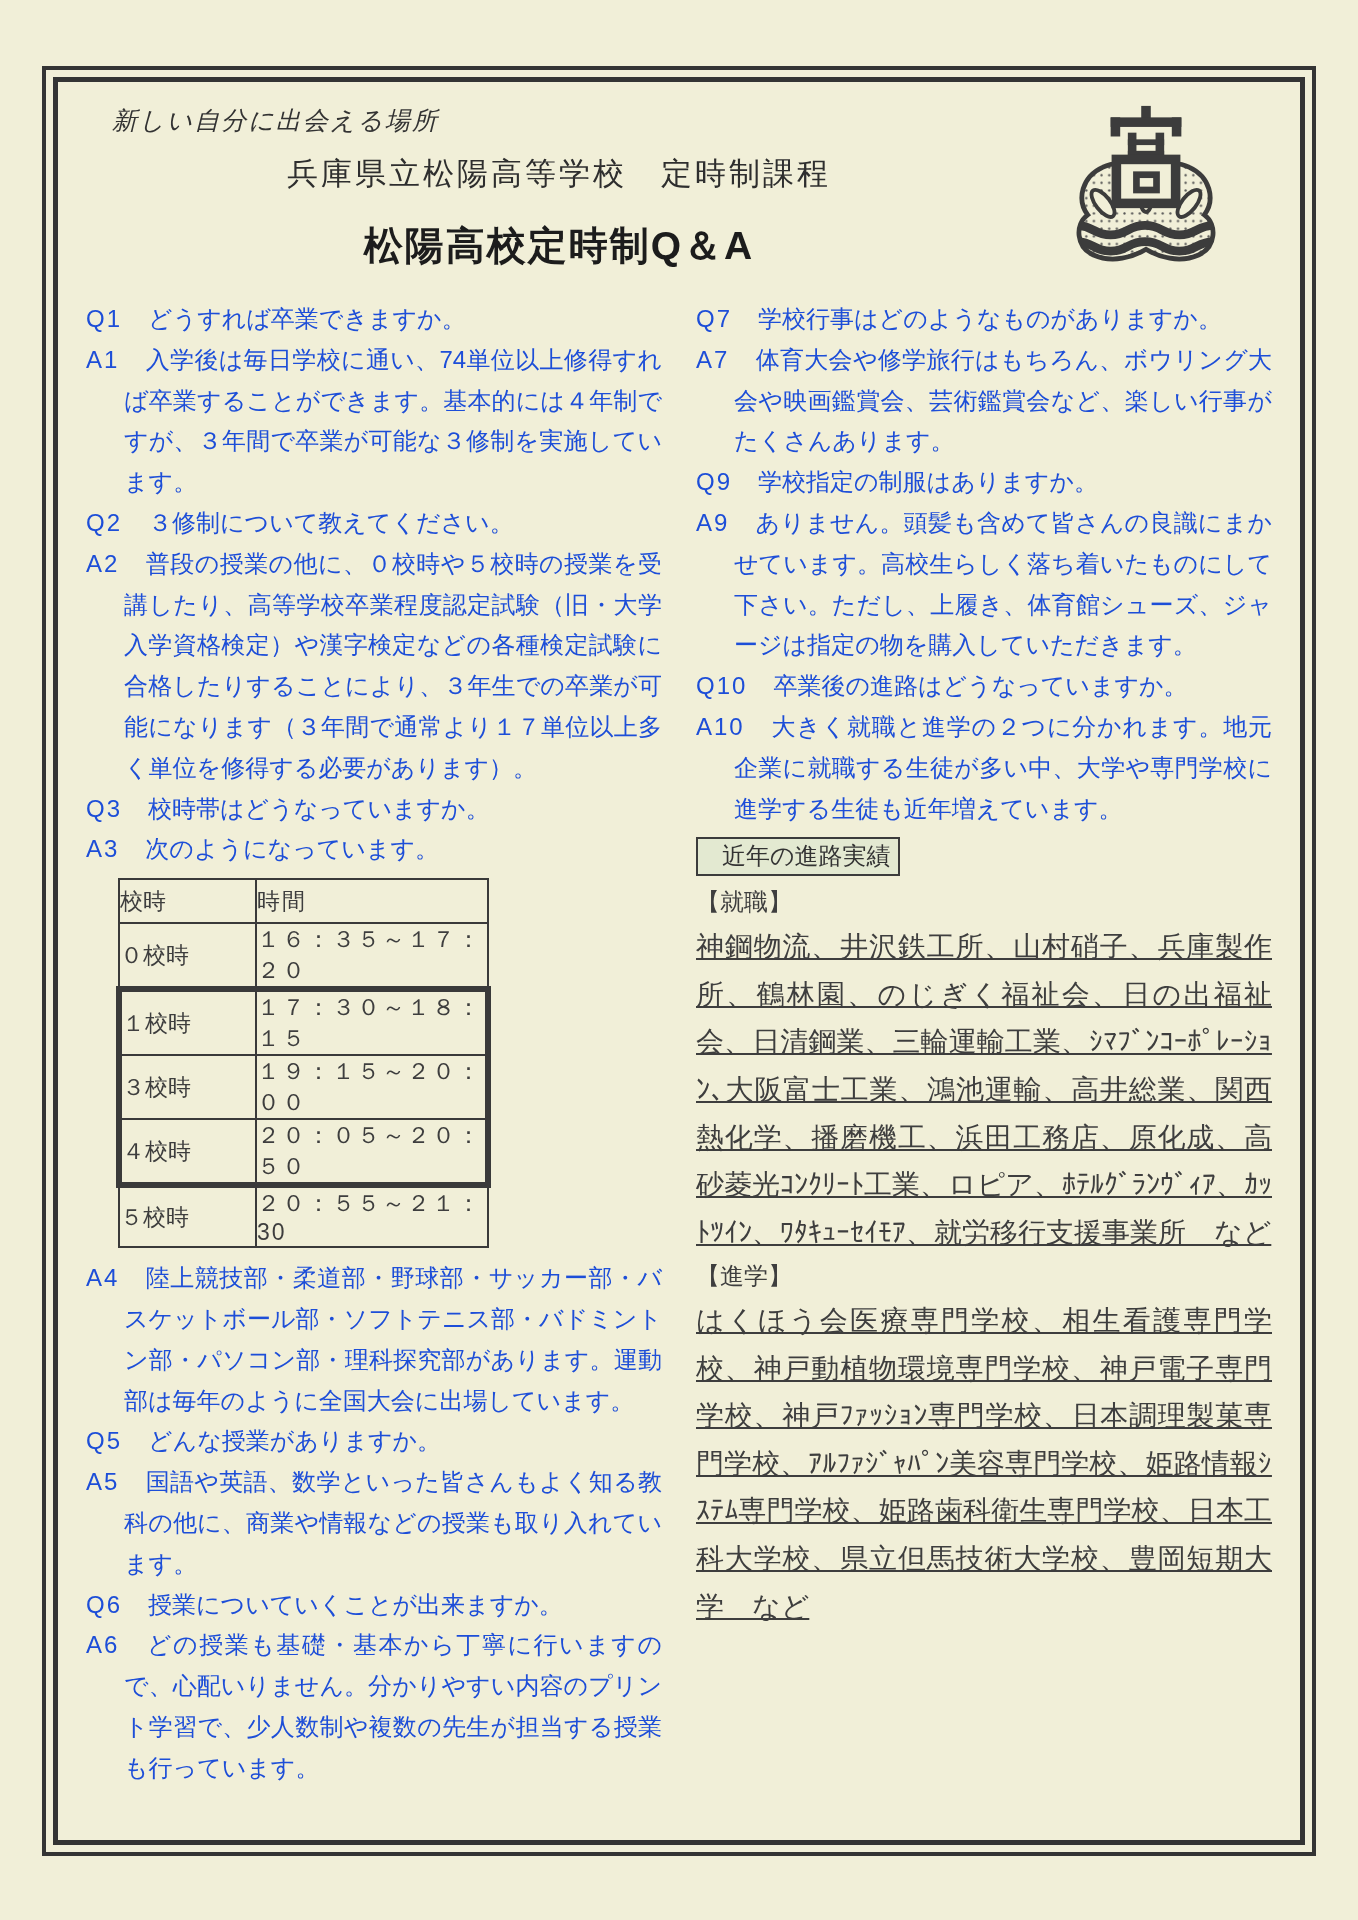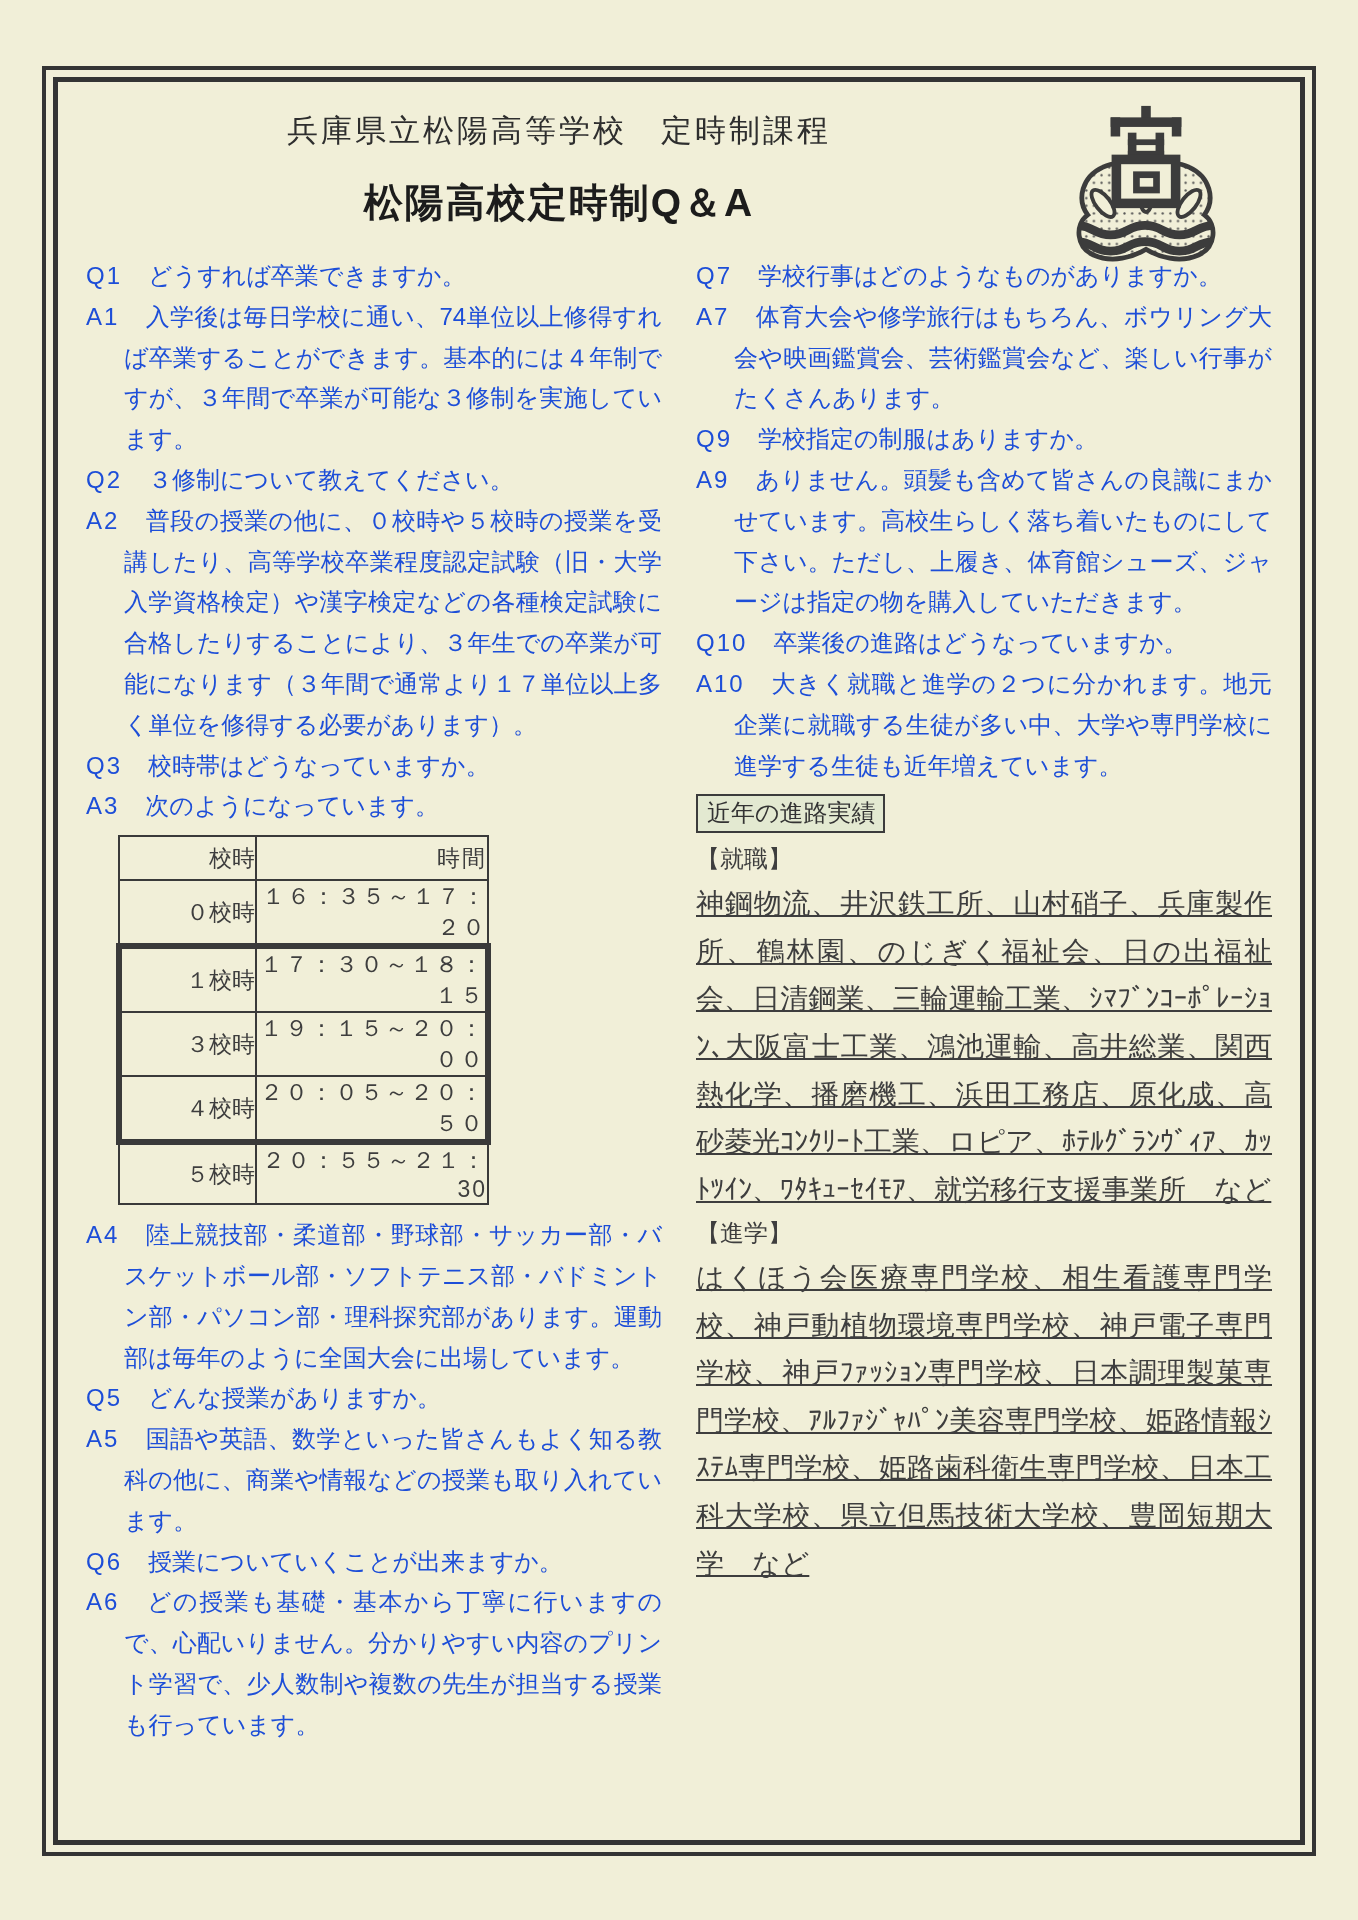--- a/index.html
+++ b/index.html
@@ -75,39 +75,39 @@
   .results-list,.q,.a{text-align:justify;}
   
   .schedule{
     border-collapse:collapse;
     margin:8px 0 10px 30px;
   }
   .schedule th,.schedule td{
     border:2px solid #3a3a3a;
     font-weight:normal;
     font-size:23px;
-    text-align:right;
+    text-align:left;
     padding:0;
   }
   .schedule th{height:42px;}
   .schedule td{height:43px;}
   .c-period,.h-period{width:133px;}
   .c-time,.h-time{width:228px;letter-spacing:2px;}
   tr.hl td:first-child{border-left-width:6px;}
   tr.hl td:last-child{border-right-width:6px;}
   tr.hl-top td{border-top-width:6px;}
   tr.hl-bottom td{border-bottom-width:6px;}
   
   .results{margin-top:4px;}
   .results-box{
     display:inline-block;
     border:2px solid #3c3c3c;
     background:#e3e9d1;
     font-size:24px;
-    padding:1px 7px 2px 9px;
+    padding:1px 7px 2px 24px;
     margin:4px 0 6px 0;
     color:#333;
   }
   .results-heading{
     font-size:24px;
     line-height:1.7;
   }
   .results-list{
     margin:0;
     font-size:28px;
@@ -115,20 +115,21 @@
     text-decoration:underline;
   }
 </style>
 </head>
 <body>
 
 <div class="sheet">
   <div class="frame-outer">
     <div class="frame-inner">
 
+      <div class="tagline">新しい自分に出会える場所</div>
 
       <svg class="crest" viewBox="0 0 210 180" xmlns="http://www.w3.org/2000/svg">
         <defs>
           <pattern id="dots" width="8" height="8" patternUnits="userSpaceOnUse">
             <rect width="8" height="8" fill="#f1efd8"></rect>
             <circle cx="2.5" cy="2.5" r="1.2" fill="#555"></circle>
           </pattern>
           <clipPath id="crestClip">
             <path d="M105,78 C98,64 76,58 60,66 C38,76 32,100 44,116 C30,126 32,150 50,158 C70,167 92,160 105,152 C118,160 140,167 160,158 C178,150 180,126 166,116 C178,100 172,76 150,66 C134,58 112,64 105,78 Z"></path>
           </clipPath>

